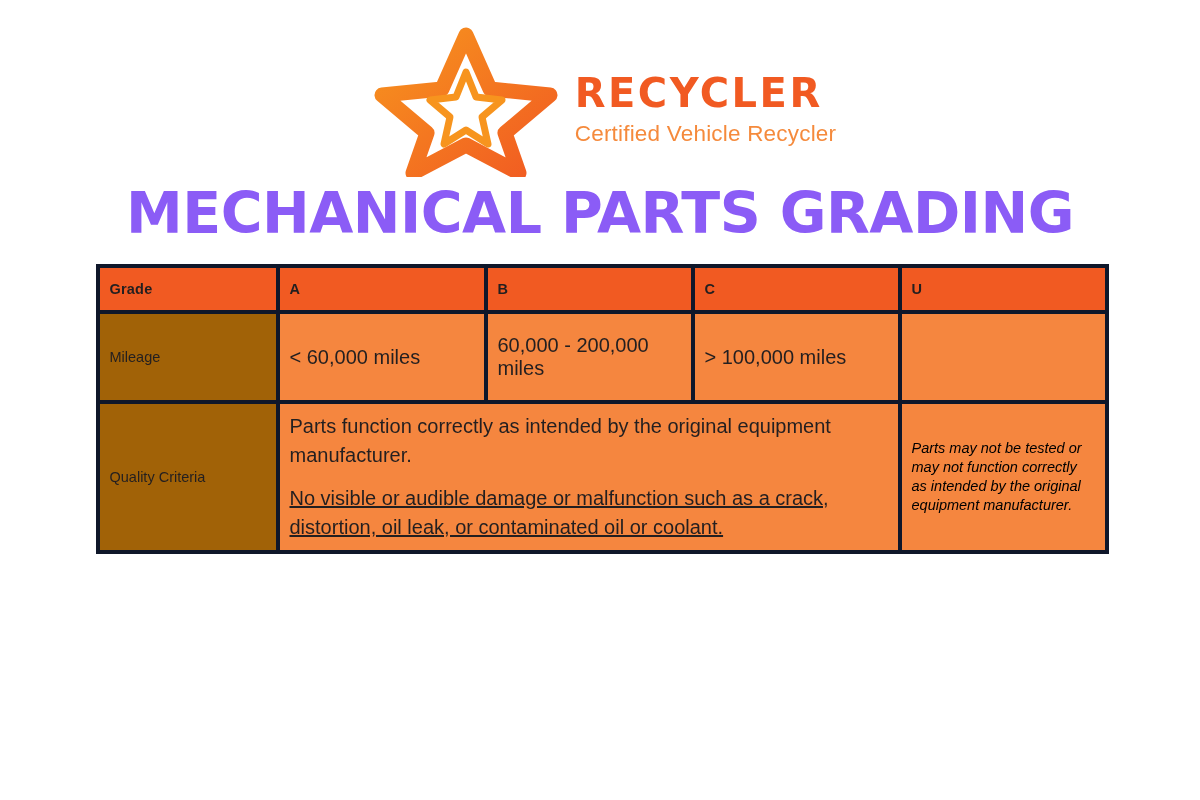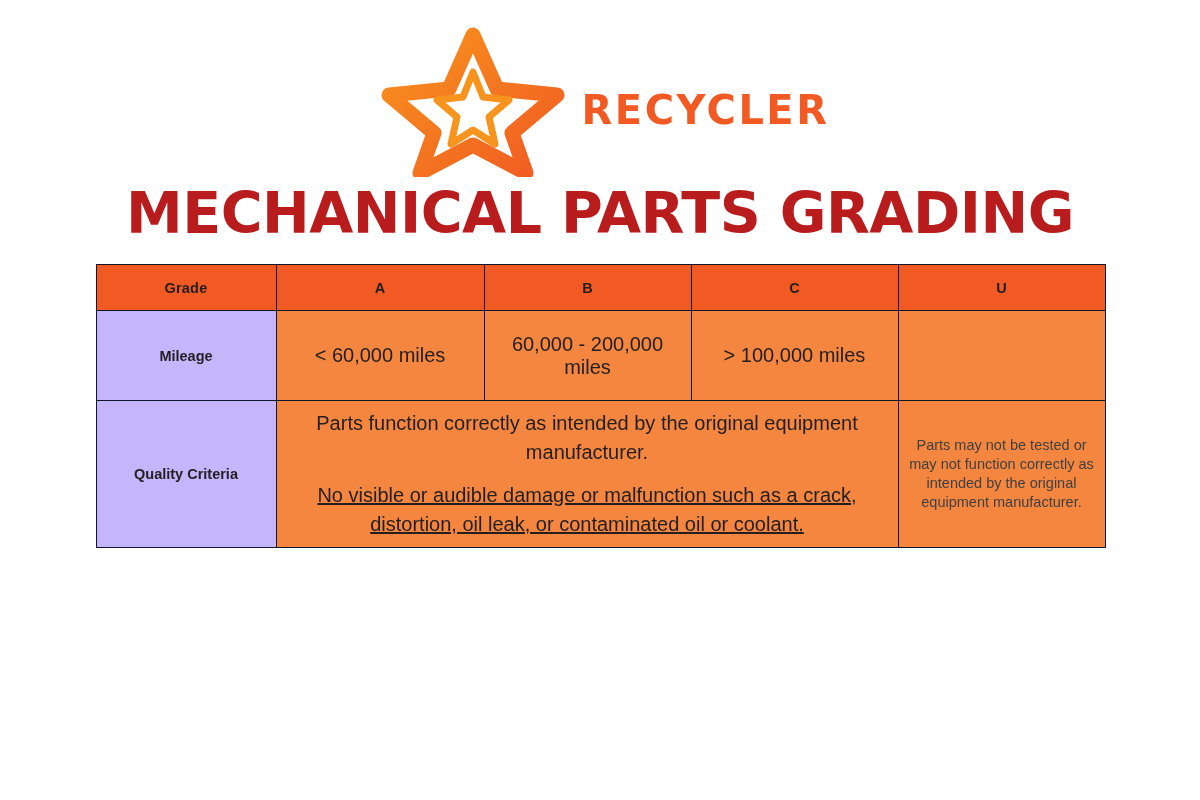--- a/index.html
+++ b/index.html
@@ -61,62 +61,62 @@
     letter-spacing: 0.2px;
   }
 
   
   .page-title {
     text-align: center;
     font-family: "DejaVu Sans", sans-serif;
     font-size: 57px;
     font-weight: 700;
     letter-spacing: -0.5px;
-    color: #b91c1c;
+    color: #8b5cf6;
     margin: 0;
     padding: 0 0 22px 0;
     line-height: 1;
   }
 
   
   .table-wrap {
     width: 1009px;
     margin: 0 auto;
   }
   table.grading {
     border-collapse: collapse;
     width: 100%;
     table-layout: fixed;
   }
   table.grading td {
-    border: 1px solid #0f172a;
+    border: 4px solid #0f172a;
     vertical-align: middle;
-    text-align: center;
+    text-align: left;
     padding: 8px 10px;
     box-sizing: border-box;
   }
   .col-label { width: 180px; }
   .col-a { width: 208px; }
   .col-b { width: 207px; }
   .col-c { width: 207px; }
   .col-u { width: 207px; }
 
   tr.header-row td {
     background: #f15a22;
     height: 46px;
     font-size: 14.5px;
     font-weight: 700;
     color: #231f20;
     letter-spacing: 0.2px;
   }
 
   td.rowlabel {
-    background: #c4b5fd;
+    background: #a16207;
     font-size: 14.5px;
-    font-weight: 700;
+    font-weight: 400;
     color: #231f20;
   }
 
   td.cell {
     background: #f5863f;
     font-size: 20px;
     font-weight: 400;
     color: #231f20;
   }
 
@@ -133,21 +133,22 @@
     line-height: 1.45;
     color: #231f20;
   }
   td.merged p + p { margin-top: 14px; text-decoration: underline; }
 
   td.u-quality {
     background: #f5863f;
     font-size: 14.5px;
     line-height: 1.3;
     padding: 8px 12px;
-    color: #404040;
+    color: #000000;
+    font-style: italic;
   }
   td.empty-cell { background: #f5863f; }
 </style>
 </head>
 <body>
 
 <div class="logo-block">
   <div class="logo-inner">
     <span class="star-wrap">
       <svg viewBox="0 0 205 150" width="205" height="150" xmlns="http://www.w3.org/2000/svg">
@@ -158,20 +159,21 @@
           </linearGradient>
         </defs>
 
         <path d="M102 8 L126 62 L186 68 L141 106 L155 146 L102 118 L49 146 L63 106 L18 68 L78 62 Z" fill="none" stroke="url(#gA)" stroke-width="15" stroke-linejoin="round"></path>
 
         <path d="M102 45 L112 70 L138 73 L118 90 L124 117 L102 103 L80 117 L86 90 L66 73 L92 70 Z" fill="none" stroke="#f7941e" stroke-width="7" stroke-linejoin="round"></path>
       </svg>
     </span>
     <span class="wordmark">
       <span class="brand-name">RECYCLER</span>
+      <span class="brand-tag">Certified Vehicle Recycler</span>
     </span>
   </div>
 </div>
 
 <h1 class="page-title">MECHANICAL PARTS GRADING</h1>
 
 <div class="table-wrap">
   <table class="grading">
     <colgroup>
       <col class="col-label">

